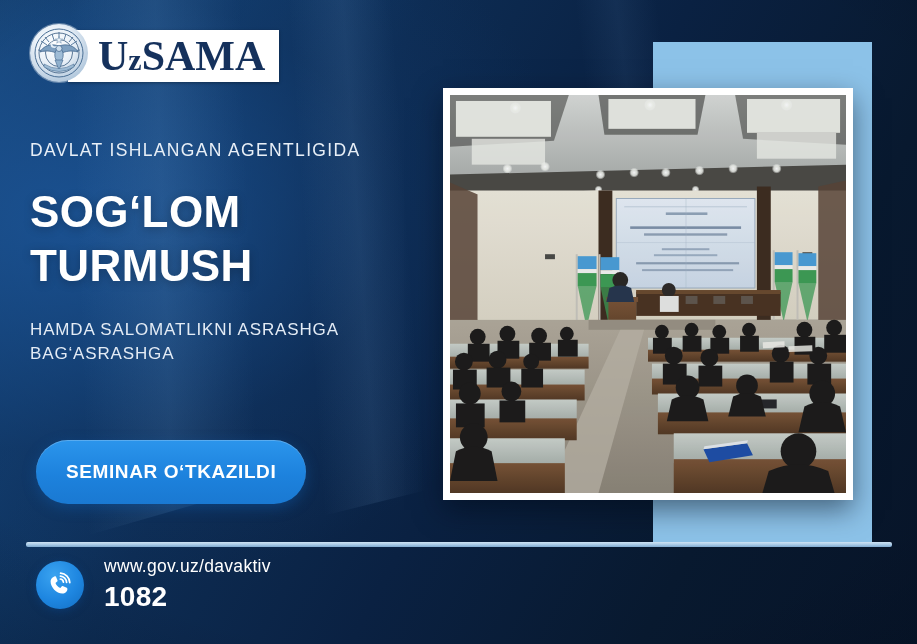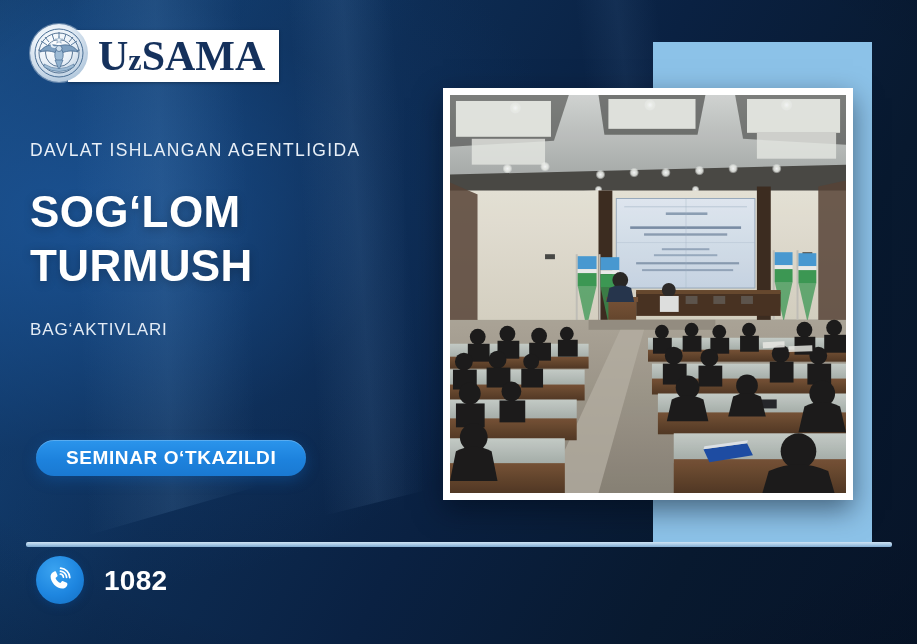--- a/index.html
+++ b/index.html
@@ -122,21 +122,21 @@
     line-height: 1.42;
     letter-spacing: 0.85px;
     color: #e3ebf5;
   }
 
   
   .cta {
     position:absolute;
     left: 36px;
     top: 440px;
-    height: 36px;
+    height: 64px;
     padding: 0 30px;
     display:flex; align-items:center; justify-content:center;
     border-radius: 999px;
     background: linear-gradient(180deg, #2b95ec 0%, #1d82dd 55%, #1a79d2 100%);
     border: none;
     box-shadow: 0 4px 14px rgba(16,90,170,0.45), inset 0 1px 0 rgba(255,255,255,0.22);
     cursor: pointer;
     z-index: 7;
   }
   .cta-label {
@@ -507,21 +507,22 @@
       <span class="logo-text"><span>U</span><span class="sm">z</span><span>SAMA</span></span>
     </div>
   </div>
 
   <div class="content">
     <div class="eyebrow">DAVLAT ISHLANGAN AGENTLIGIDA</div>
     <div class="headline">
       <div>SOG‘LOM TURMUSH</div>
     </div>
     <div class="subline">
-      <div>BAG‘AKTIVLARI</div>
+      <div>HAMDA SALOMATLIKNI ASRASHGA</div>
+      <div>BAG‘ASRASHGA</div>
     </div>
   </div>
 
   <div class="cta">
     <span class="cta-label">SEMINAR O‘TKAZILDI</span>
   </div>
 
   <div class="divider"></div>
 
   <div class="footer">
@@ -529,18 +530,19 @@
       <svg width="28" height="28" viewBox="0 0 28 28" aria-hidden="true">
         <path d="M9.6 5.2 C7.4 5.2 4.6 7.6 4.6 10.6 C4.6 16.4 10.4 22.6 16.4 22.6 C19.2 22.6 21.4 20.2 21.4 18.2 C21.4 17.4 20.9 16.9 20.2 16.6 L17.2 15.2 C16.5 14.9 15.8 15.1 15.4 15.7 L14.4 17.1 C12.1 16.0 10.4 14.2 9.5 11.9 L10.9 10.8 C11.5 10.4 11.7 9.7 11.4 9.0 L10.2 6.2 C9.95 5.55 9.6 5.2 9.6 5.2 Z" fill="#ffffff"></path>
         <g stroke="#ffffff" stroke-width="1.7" fill="none" stroke-linecap="round">
           <path d="M17.4 11.2 a3.4 3.4 0 0 0 -3.1 -3.2"></path>
           <path d="M20.6 11.4 a6.6 6.6 0 0 0 -6.2 -6.3"></path>
           <path d="M23.8 11.6 a9.8 9.8 0 0 0 -9.2 -9.4"></path>
         </g>
       </svg>
     </div>
     <div class="footer-text">
+      <div class="site-url">www.gov.uz/davaktiv</div>
       <div class="hotline">1082</div>
     </div>
   </div>
 
   <div class="vignette"></div>
 </div>
 
 </body></html>

